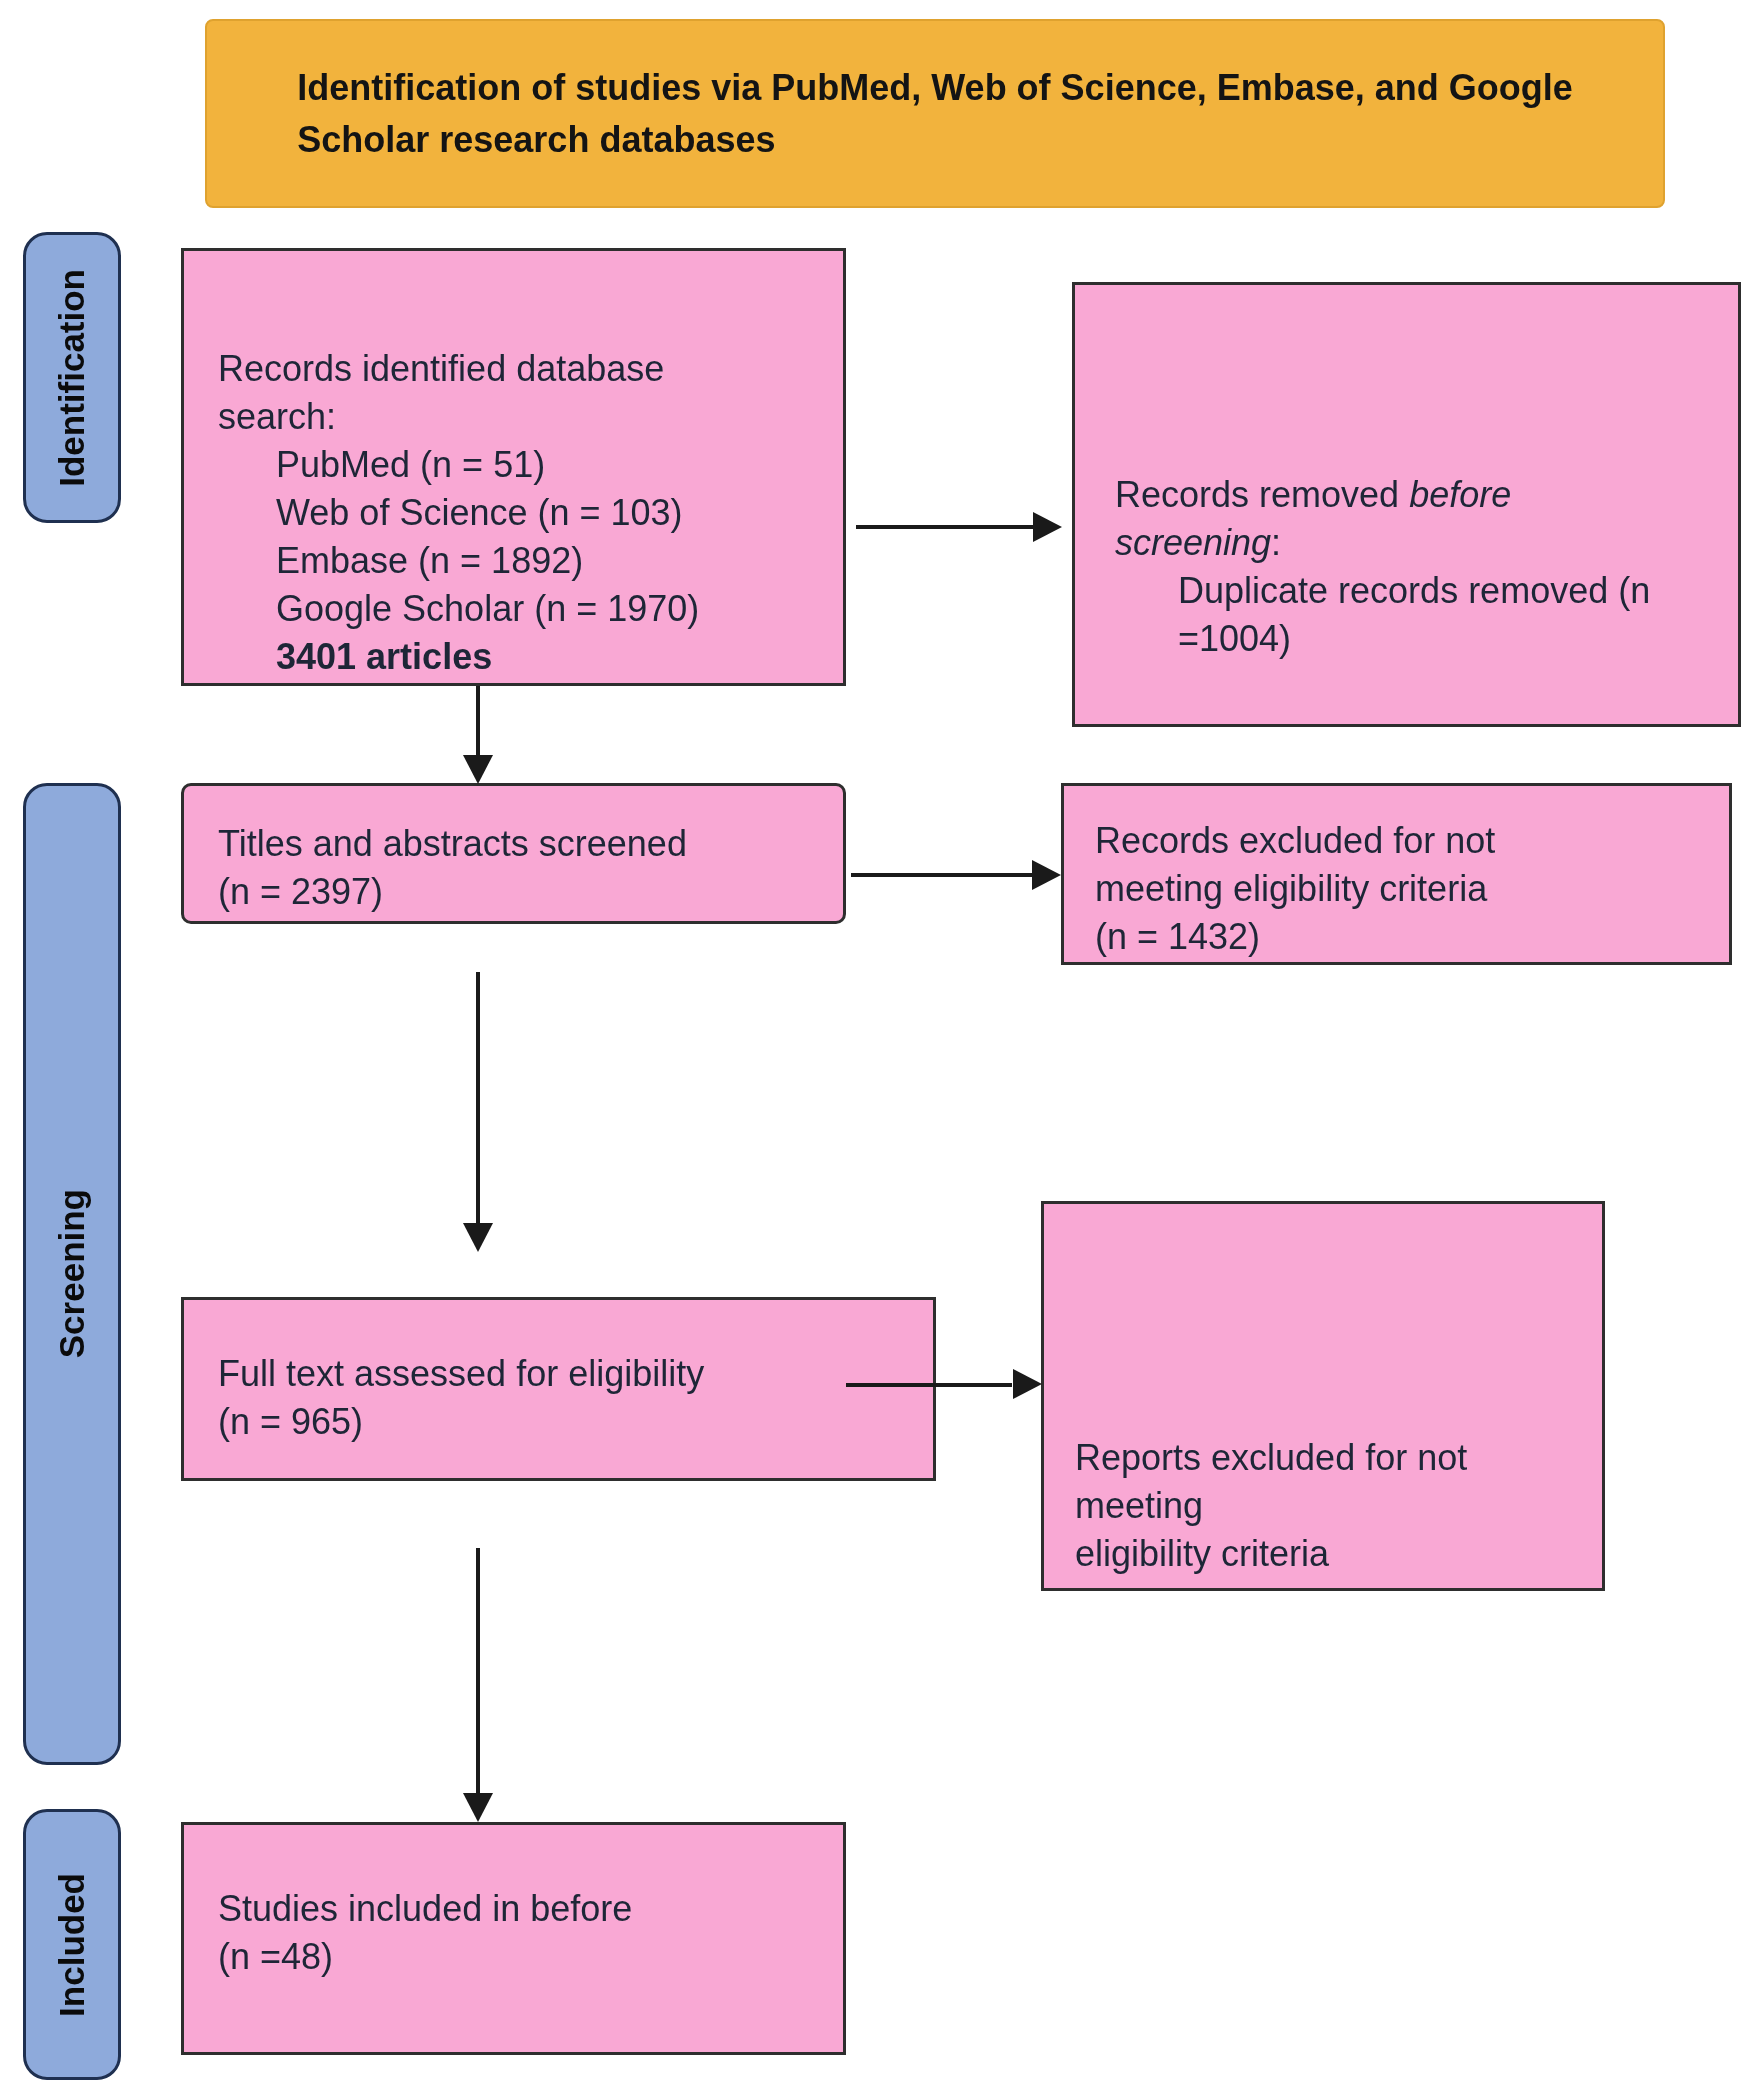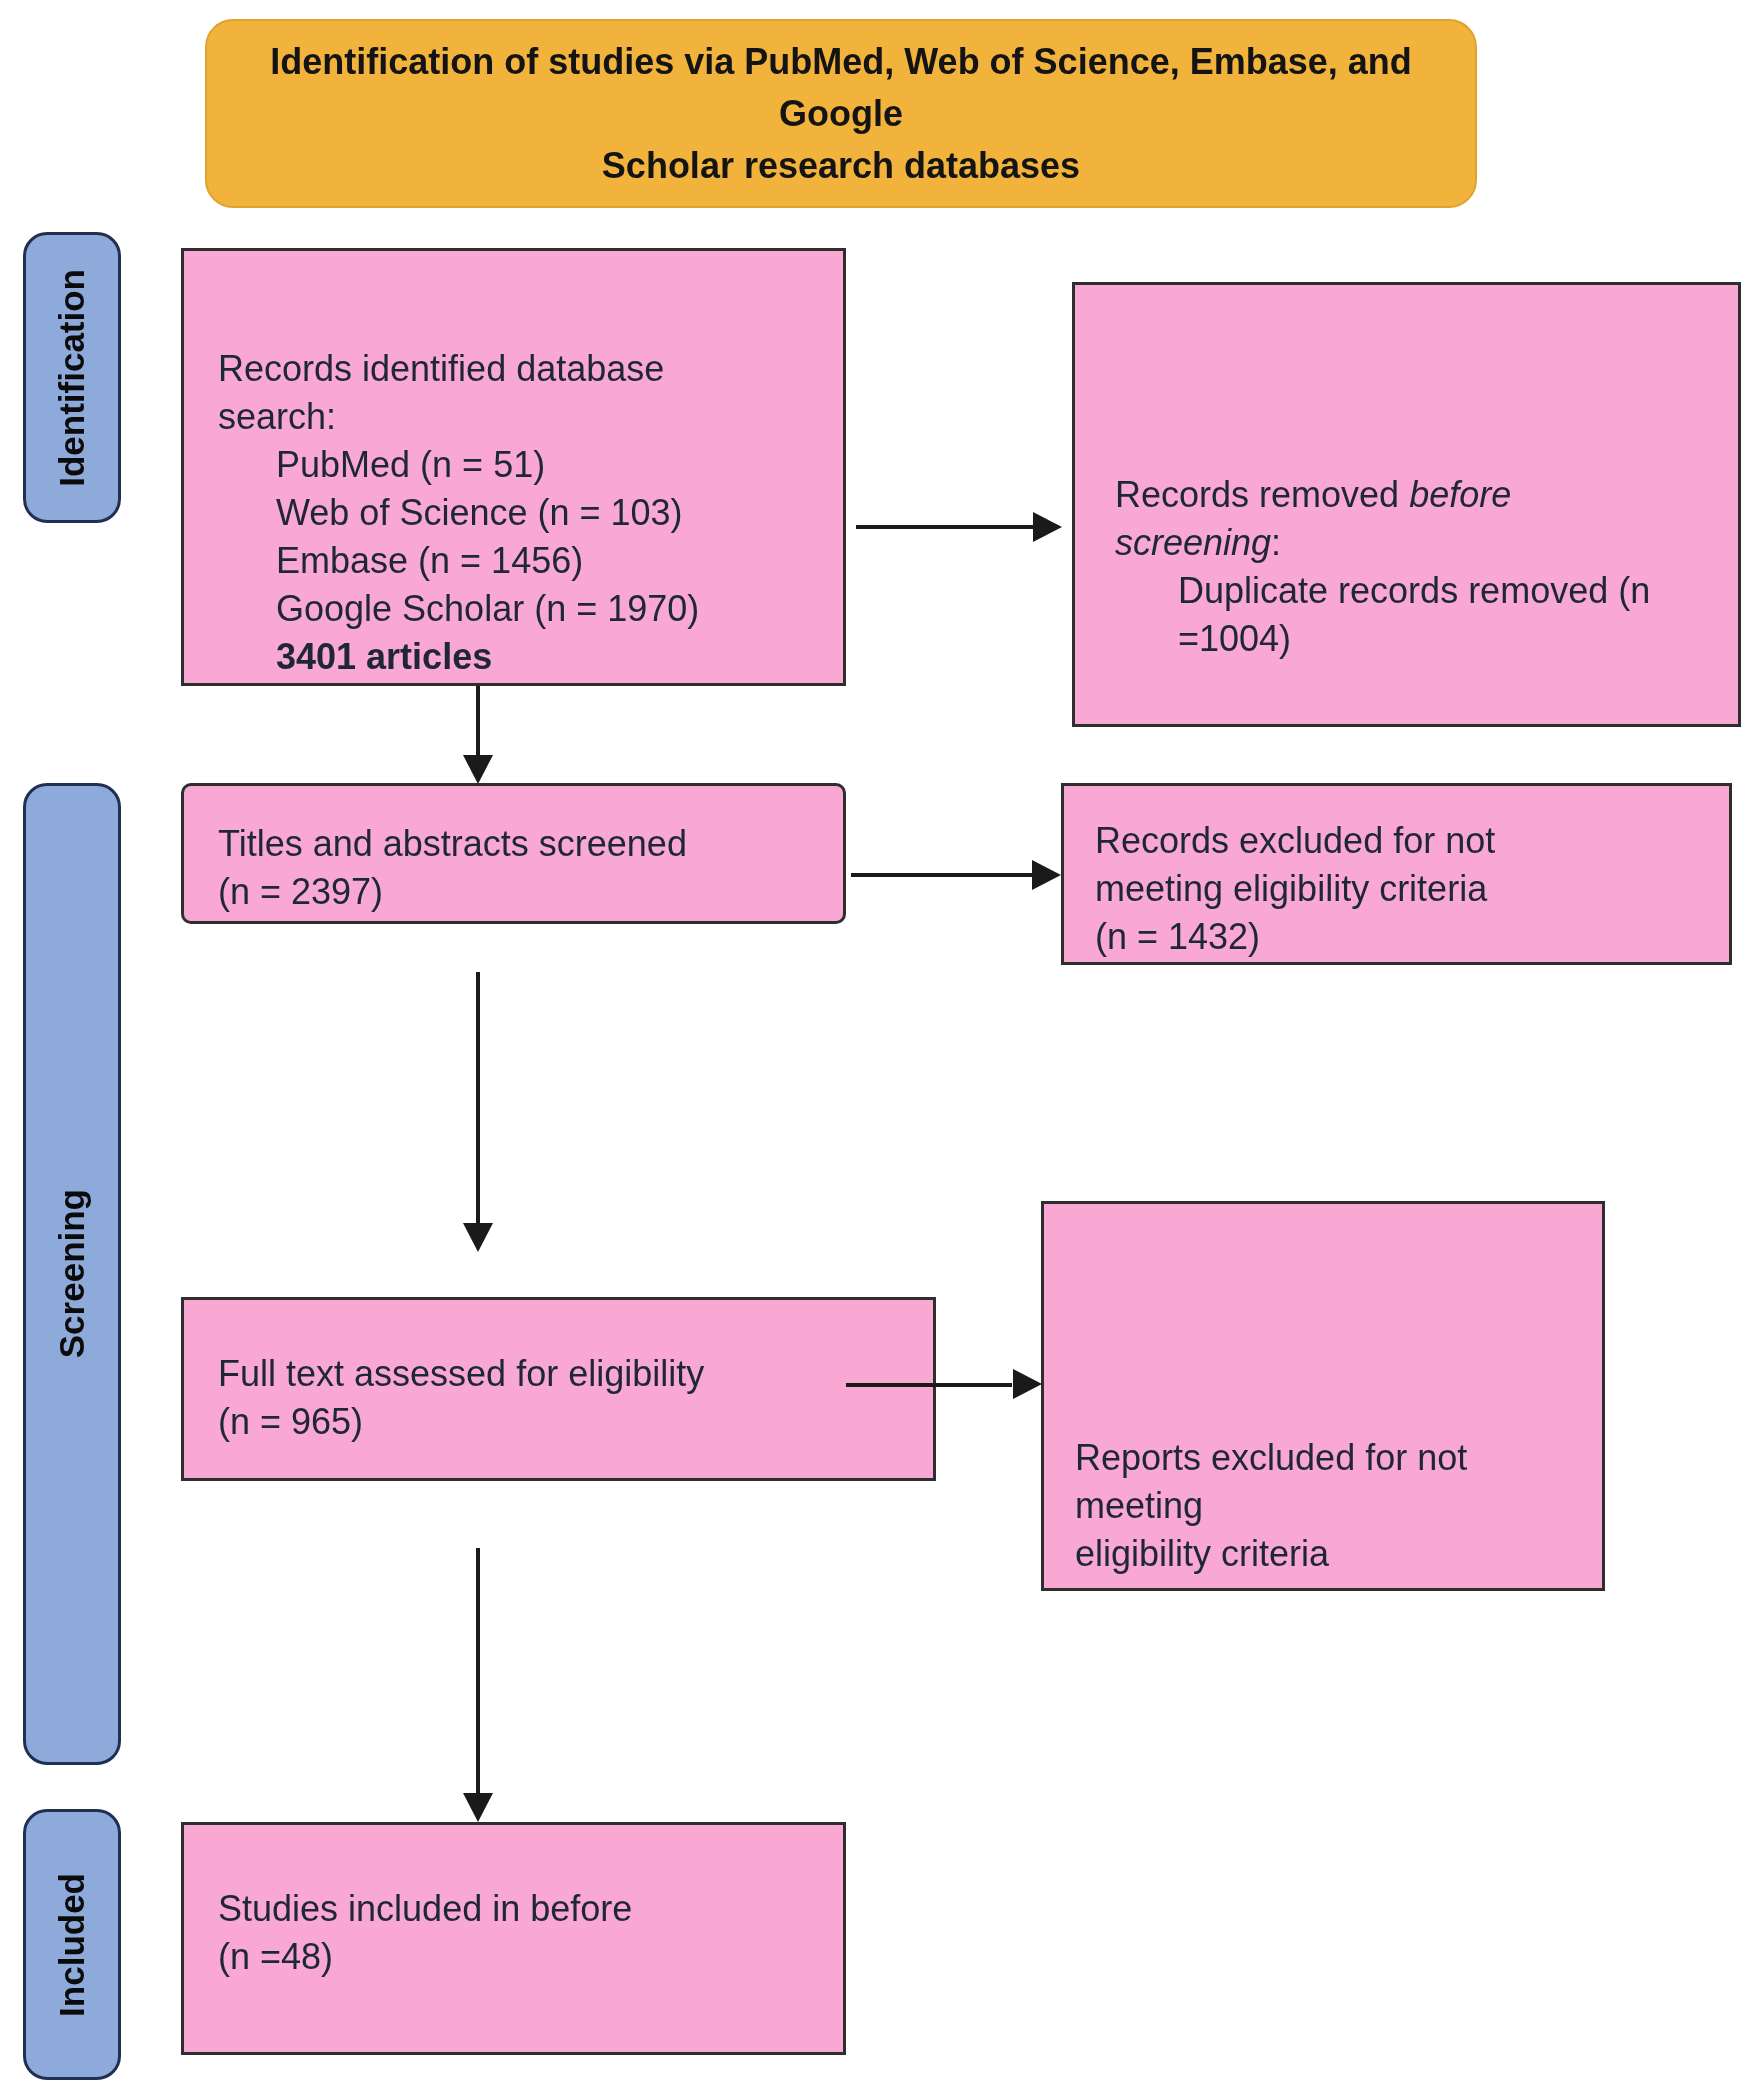--- a/index.html
+++ b/index.html
@@ -12,24 +12,24 @@
     --arrow:#1A1A1A;
     --title_text:#141414;
   }
   *{box-sizing:border-box;}
   html,body{margin:0;padding:0;}
   body{
     width:1744px;height:2097px;position:relative;background:#ffffff;
     font-family:"Liberation Sans", sans-serif;color:var(--text);
   }
   .banner{
-    position:absolute;left:205px;top:19px;width:1272px;height:189px;
+    position:absolute;left:205px;top:19px;width:1460px;height:189px;
     background:var(--banner_fill);border:2.5px solid var(--banner_border);
-    border-radius:28px;display:flex;align-items:center;justify-content:center;
-    text-align:center;font-weight:bold;font-size:36px;line-height:52px;
+    border-radius:8px;display:flex;align-items:center;justify-content:center;
+    font-weight:bold;font-size:36px;line-height:52px;
     color:var(--title_text);
   }
   .banner .bline{display:block;}
   .stage{
     position:absolute;left:23px;width:98px;background:var(--stage_fill);
     border:3.8px solid var(--stage_border);border-radius:24px;
     display:flex;align-items:center;justify-content:center;
   }
   .stage .vlabel{
     writing-mode:vertical-rl;transform:rotate(180deg);text-orientation:mixed;
@@ -78,21 +78,21 @@
 </div>
 <div class="stage included">
   <span class="vlabel">Included</span>
 </div>
 
 <div class="fbox box-records-identified">
   <span class="line">Records identified database</span>
   <span class="line">search:</span>
   <span class="line indent">PubMed (n = 51)</span>
   <span class="line indent">Web of Science (n = 103)</span>
-  <span class="line indent">Embase (n = 1456)</span>
+  <span class="line indent">Embase (n = 1892)</span>
   <span class="line indent">Google Scholar (n = 1970)</span>
   <span class="line indent bold">3401 articles</span>
 </div>
 
 <div class="fbox box-records-removed">
   <span class="line"><span>Records removed </span><i>before</i></span>
   <span class="line"><i>screening</i><span>:</span></span>
   <span class="line hang">Duplicate records removed (n</span>
   <span class="line hang">=1004)</span>
 </div>

